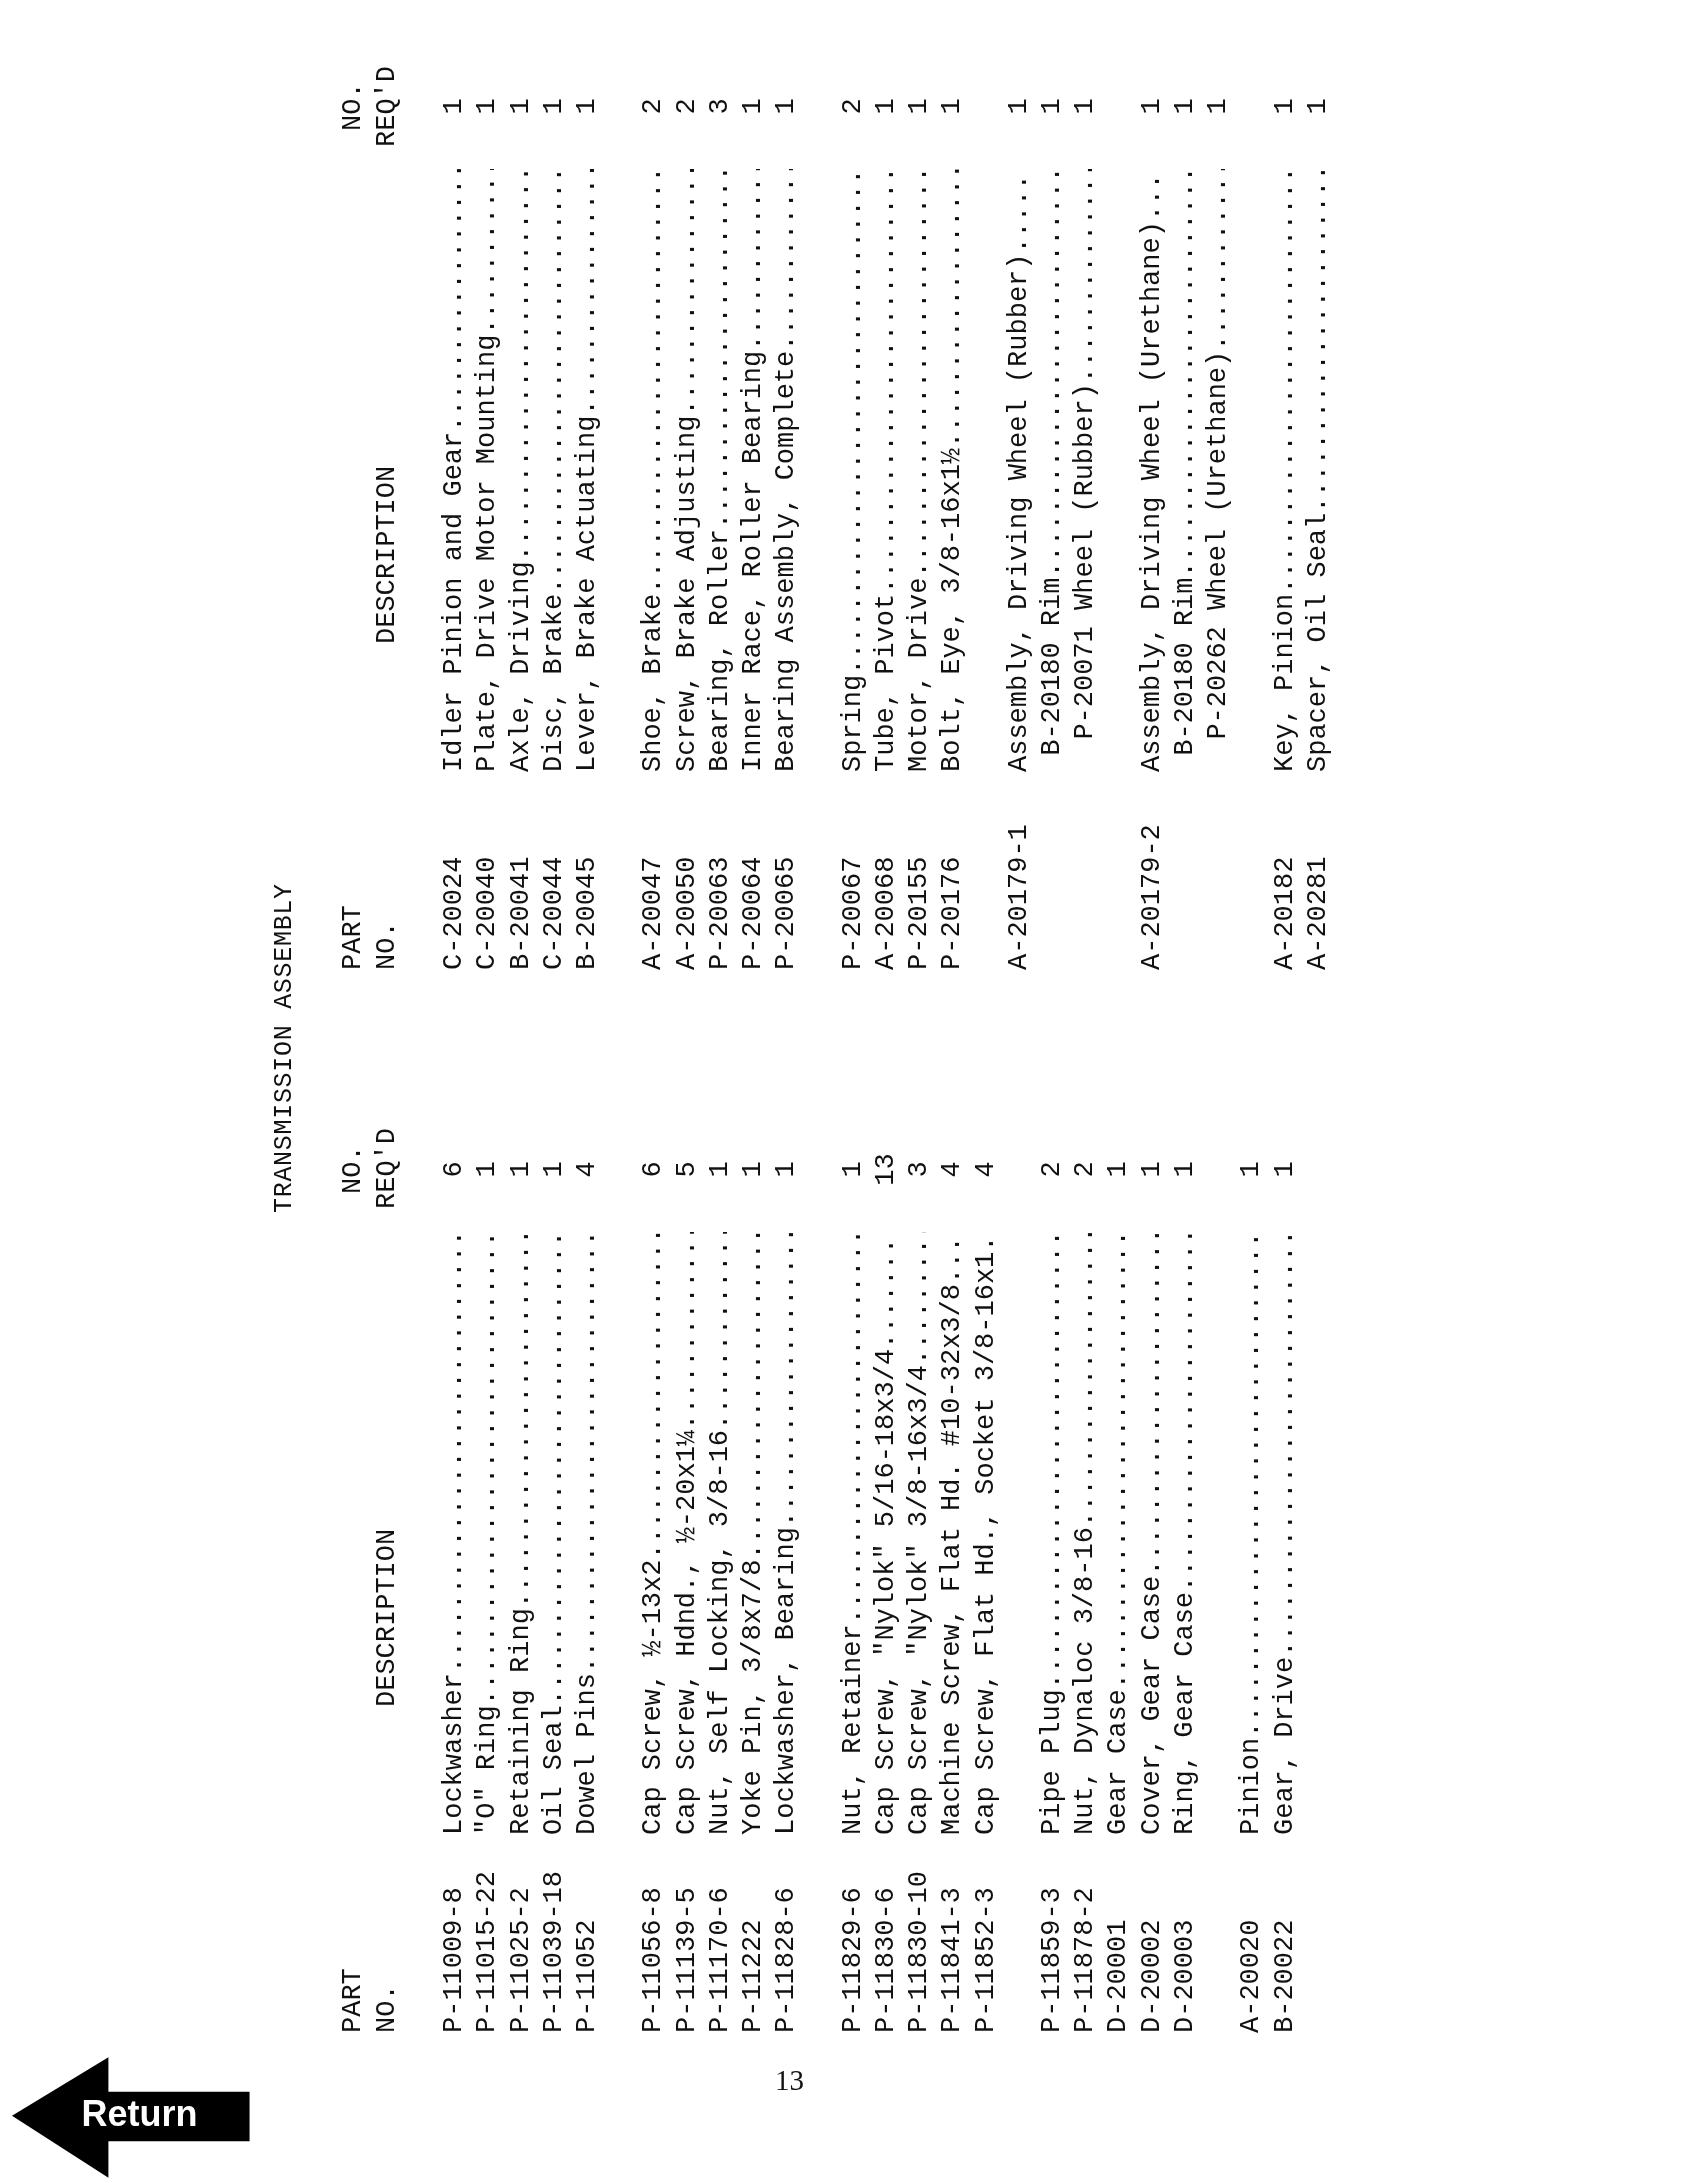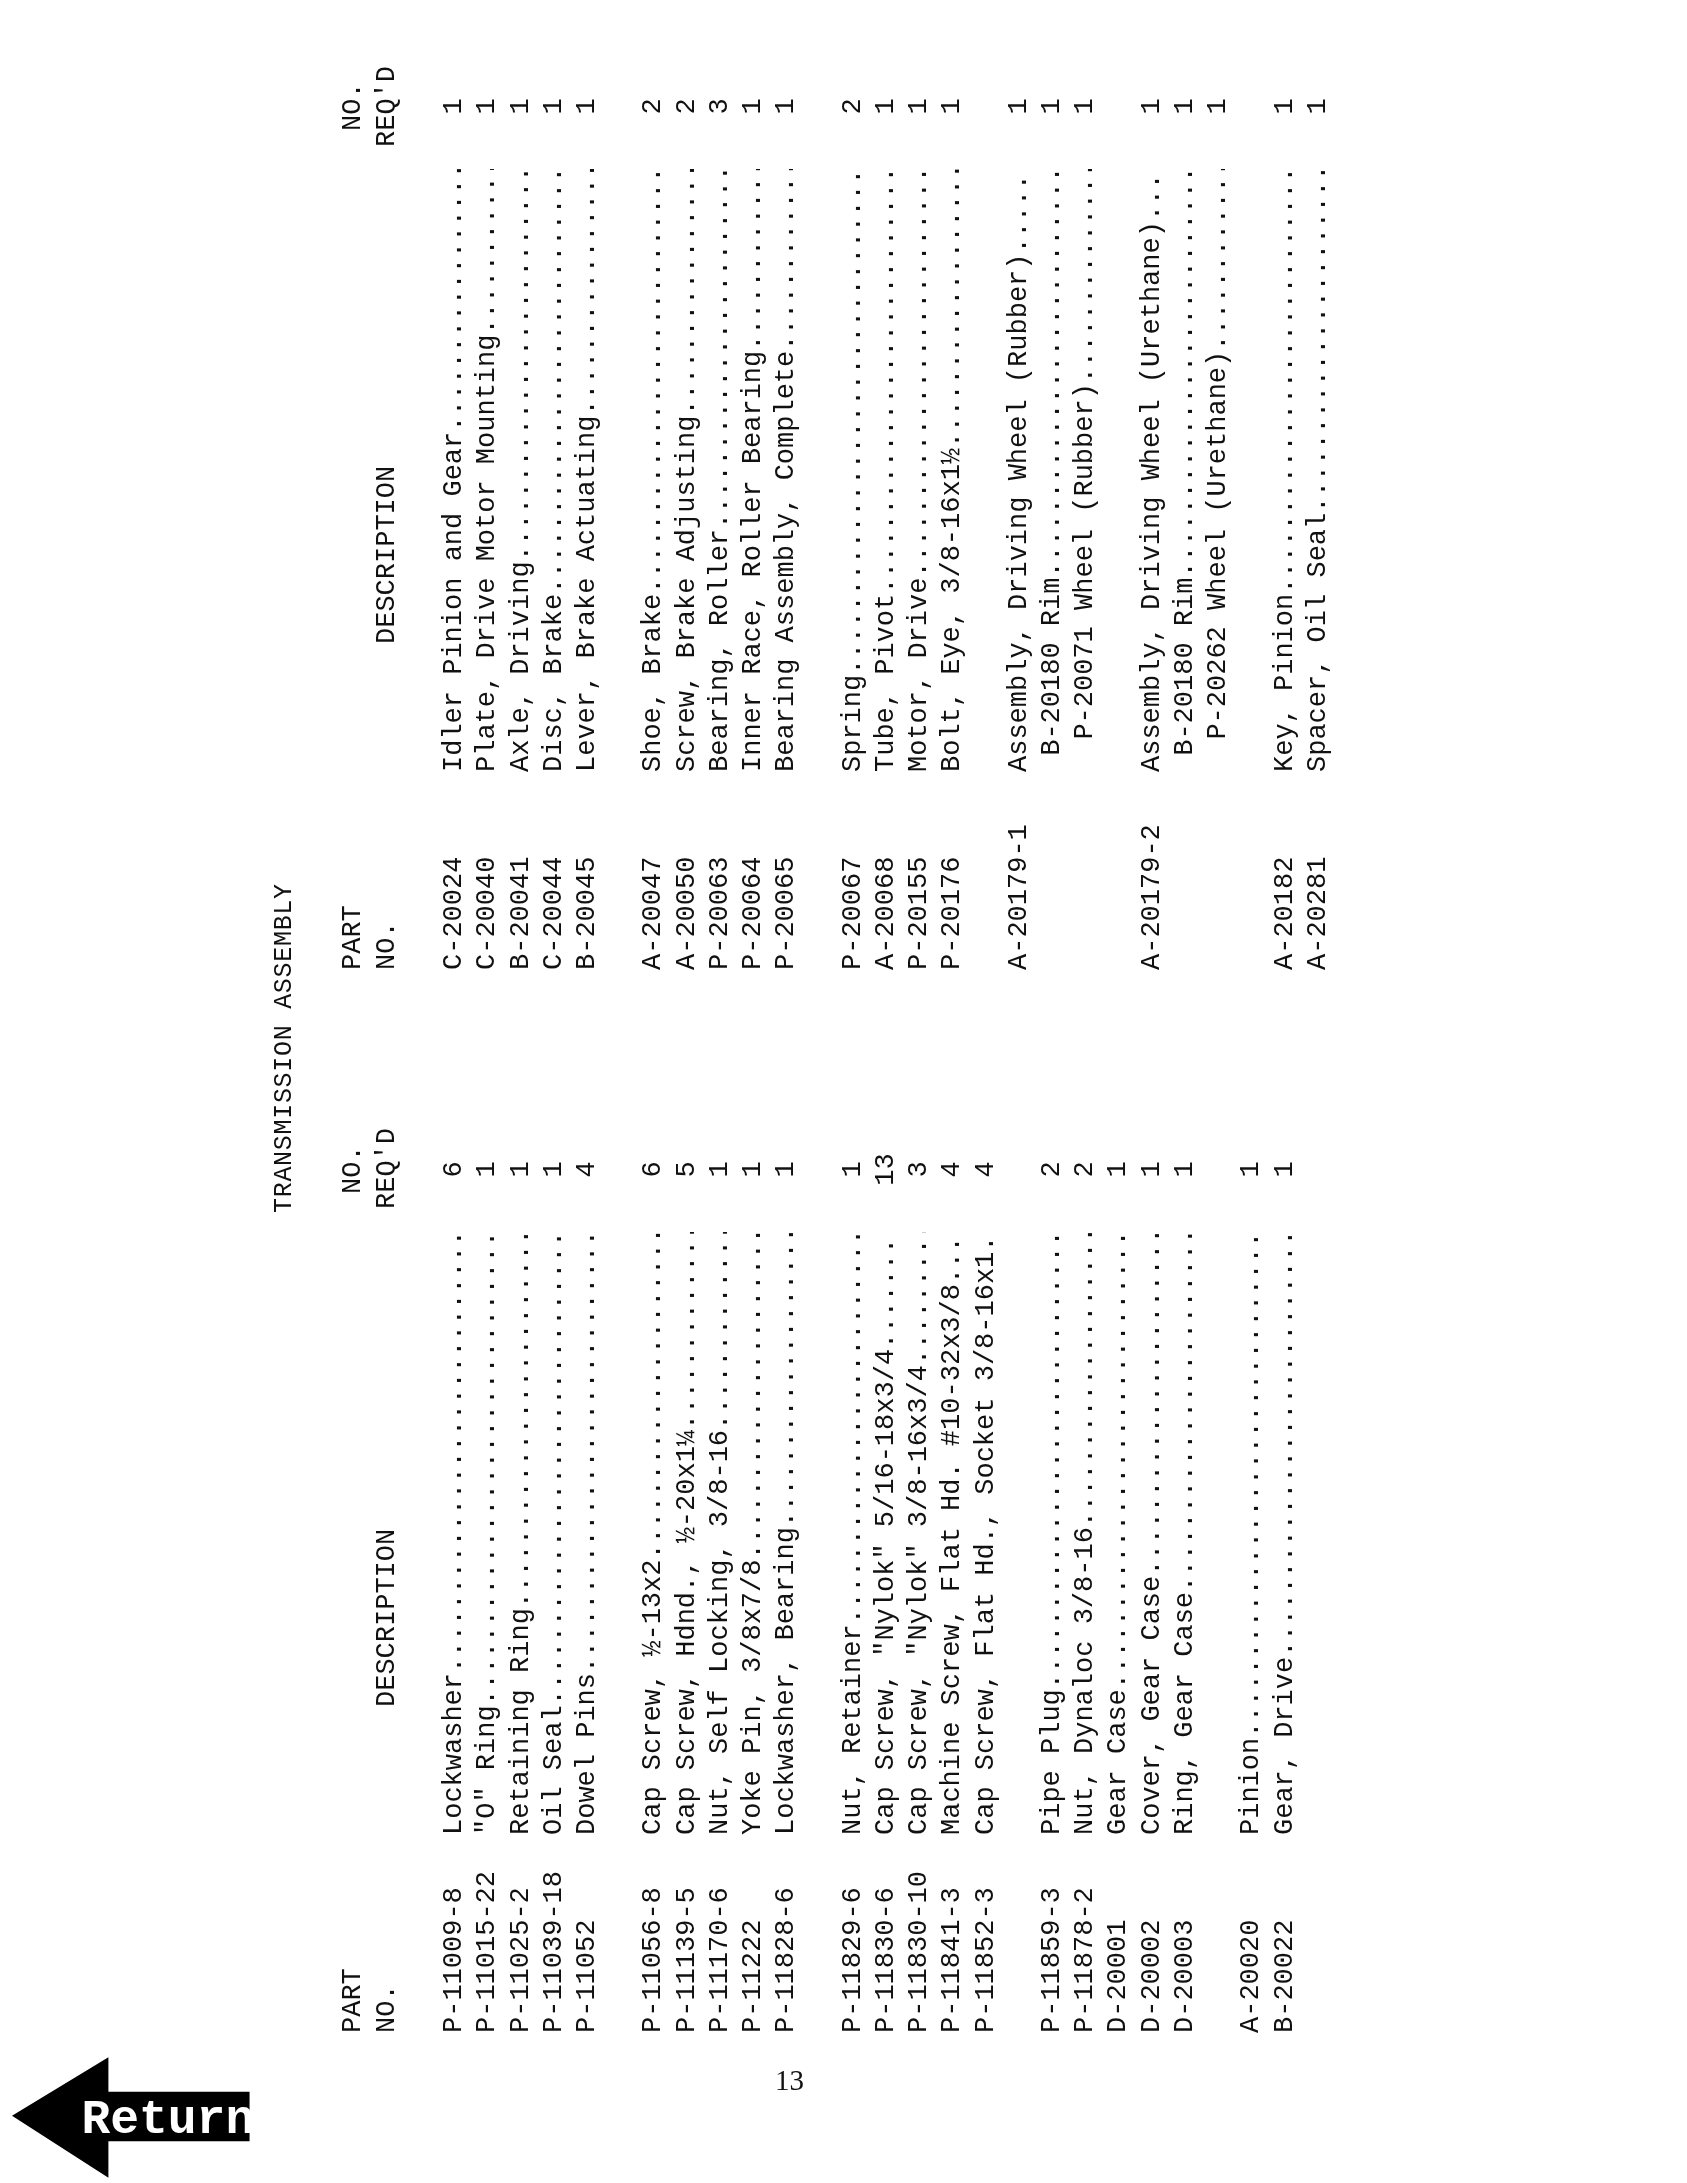--- a/index.html
+++ b/index.html
@@ -33,22 +33,22 @@
     font-family: "Liberation Serif", "DejaVu Serif", serif;
     font-size: 29px; color: #111;
   }
   #return-button {
     position: absolute; left: 12.4px; top: 2057px; width: 241px; height: 121px;
     cursor: pointer;
   }
   #return-button svg { position: absolute; left: 0; top: 0; }
   #return-label {
     position: absolute; left: 69px; top: 36px;
-    font-family: Liberation Mono, monospace;
-    font-weight: bold; font-size: 48px; color: #ffffff;
+    font-family: Liberation Sans, sans-serif;
+    font-weight: bold; font-size: 36px; color: #ffffff;
   }
 </style>
 </head>
 <body>
 
 <div id="sheet">
 
   <div class="abs title" style="left:970px; top:272px;">TRANSMISSION ASSEMBLY</div>
 
   <div class="abs hdr" style="left:150px; top:340px;">PART</div>

